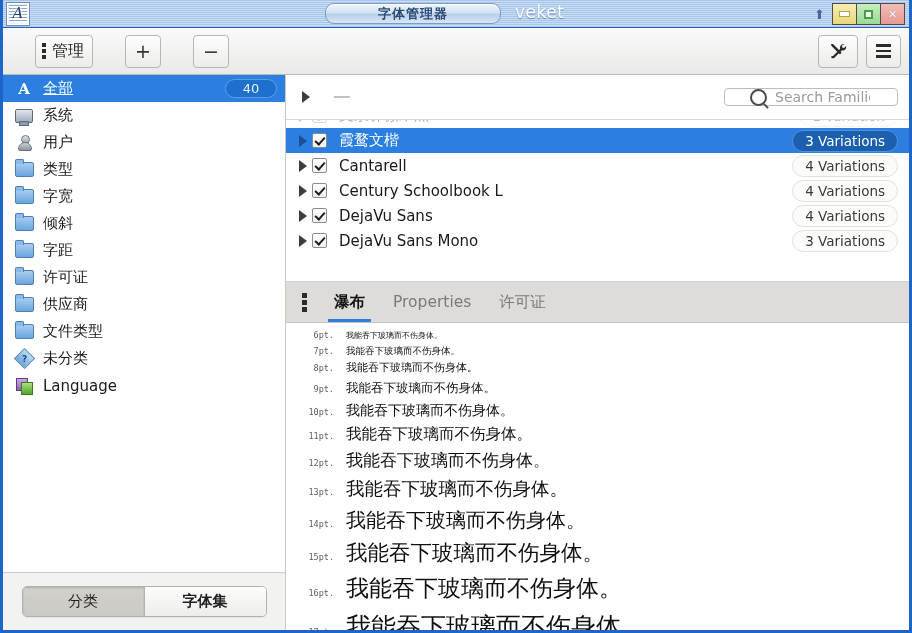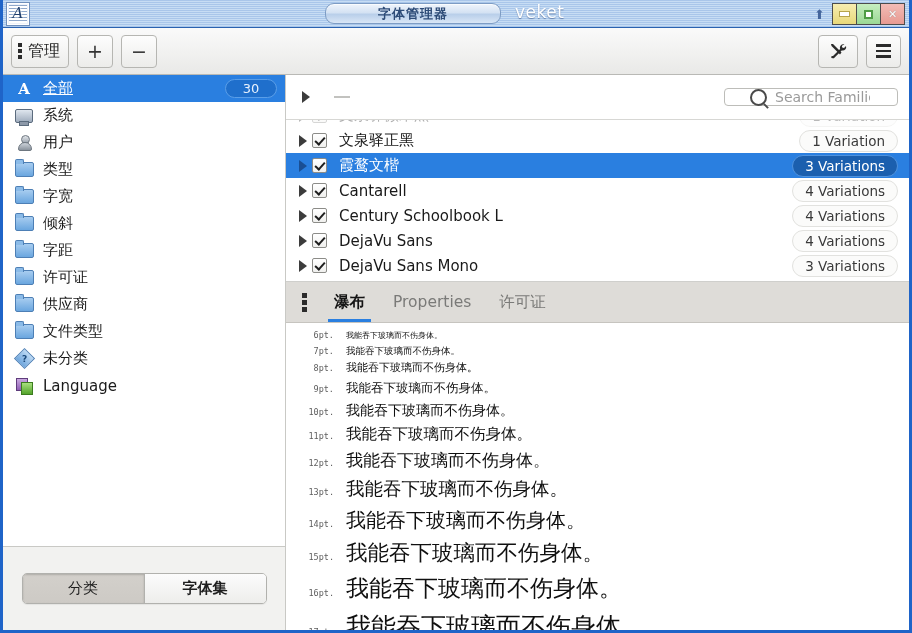--- a/index.html
+++ b/index.html
@@ -142,20 +142,21 @@
     min-width: 33px;
     box-sizing: border-box;
     border: 1px solid #b6b6b2;
     border-radius: 4px;
     background: linear-gradient(to bottom, #fdfdfd 0%, #ececea 100%);
     display: flex; align-items: center; justify-content: center;
     padding: 0 9px;
     margin-right: 8px;
     cursor: default;
     color: #2b2b2b;
+    margin-left: 24px;
   }
   .tb-btn.manage { padding: 0 8px 0 6px; }
   .dots-v {
     display: inline-flex;
     flex-direction: column;
     gap: 2px;
     margin-right: 6px;
   }
   .dots-v s {
     display: block; width: 4px; height: 4px;
@@ -314,21 +315,21 @@
     content:""; position:absolute; left:5px; top:4px;
     width:10px; height:11px;
     background: linear-gradient(to bottom,#a8e07f,#53a32a);
     border:1px solid #3c7c1f;
   }
 
   .sidebar-bottom {
     flex: 0 0 auto;
     border-top: 1px solid #c9c9c5;
     background: #f2f2f0;
-    padding: 26px 14px;
+    padding: 13px 14px;
     display: flex;
     justify-content: center;
   }
   .seg {
     display: flex;
     border: 1px solid #b1b1ad;
     border-radius: 5px;
     overflow: hidden;
     box-shadow: 0 1px 1px rgba(0,0,0,0.06);
   }
@@ -623,21 +624,21 @@
   <div class="body">
 
     <div class="sidebar">
       <div class="cat-list">
 
         <div class="cat-item selected">
           <span class="cat-ico">
               <span class="ico-A">A</span>
             </span>
           <span class="cat-label">全部</span>
-          <span class="cat-count">30</span>
+          <span class="cat-count">40</span>
         </div>
 
         <div class="cat-item">
           <span class="cat-ico">
               <span class="ico-monitor"></span>
             </span>
           <span class="cat-label">系统</span>
         </div>
 
         <div class="cat-item">
@@ -740,28 +741,20 @@
 
           <div class="fam-row clipped">
             <span class="fam-exp">
                 <span class="tri"></span>
               </span>
             <span class="fam-check"></span>
             <span class="fam-name">文泉驿微米黑</span>
             <span class="fam-var">1 Variation</span>
           </div>
 
-          <div class="fam-row">
-            <span class="fam-exp">
-                <span class="tri"></span>
-              </span>
-            <span class="fam-check"></span>
-            <span class="fam-name">文泉驿正黑</span>
-            <span class="fam-var">1 Variation</span>
-          </div>
 
           <div class="fam-row selected">
             <span class="fam-exp">
                 <span class="tri sel"></span>
               </span>
             <span class="fam-check"></span>
             <span class="fam-name">霞鹜文楷</span>
             <span class="fam-var">3 Variations</span>
           </div>
 

